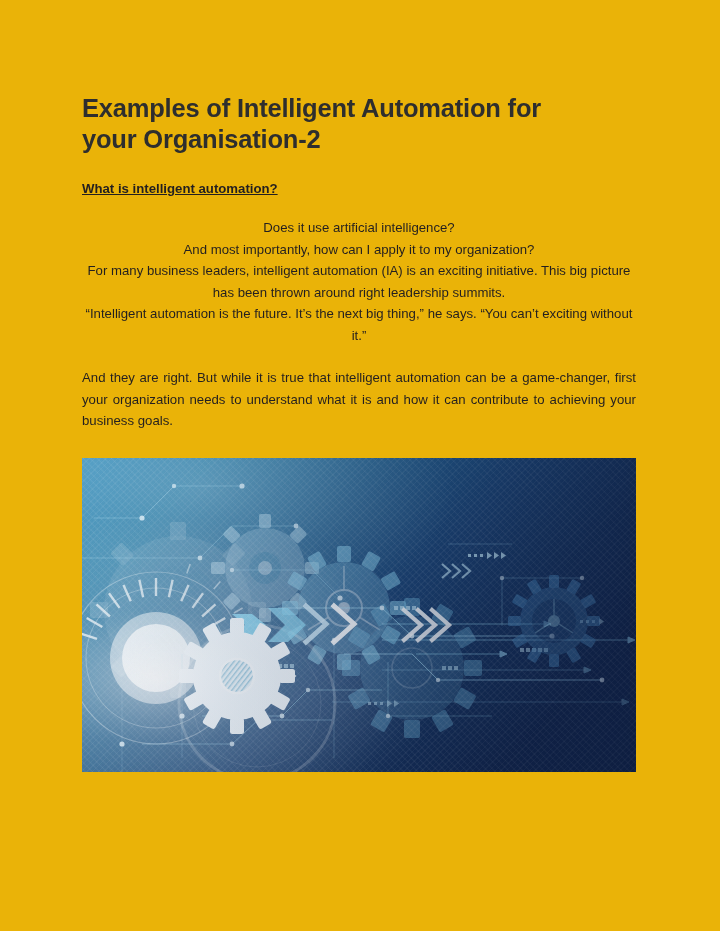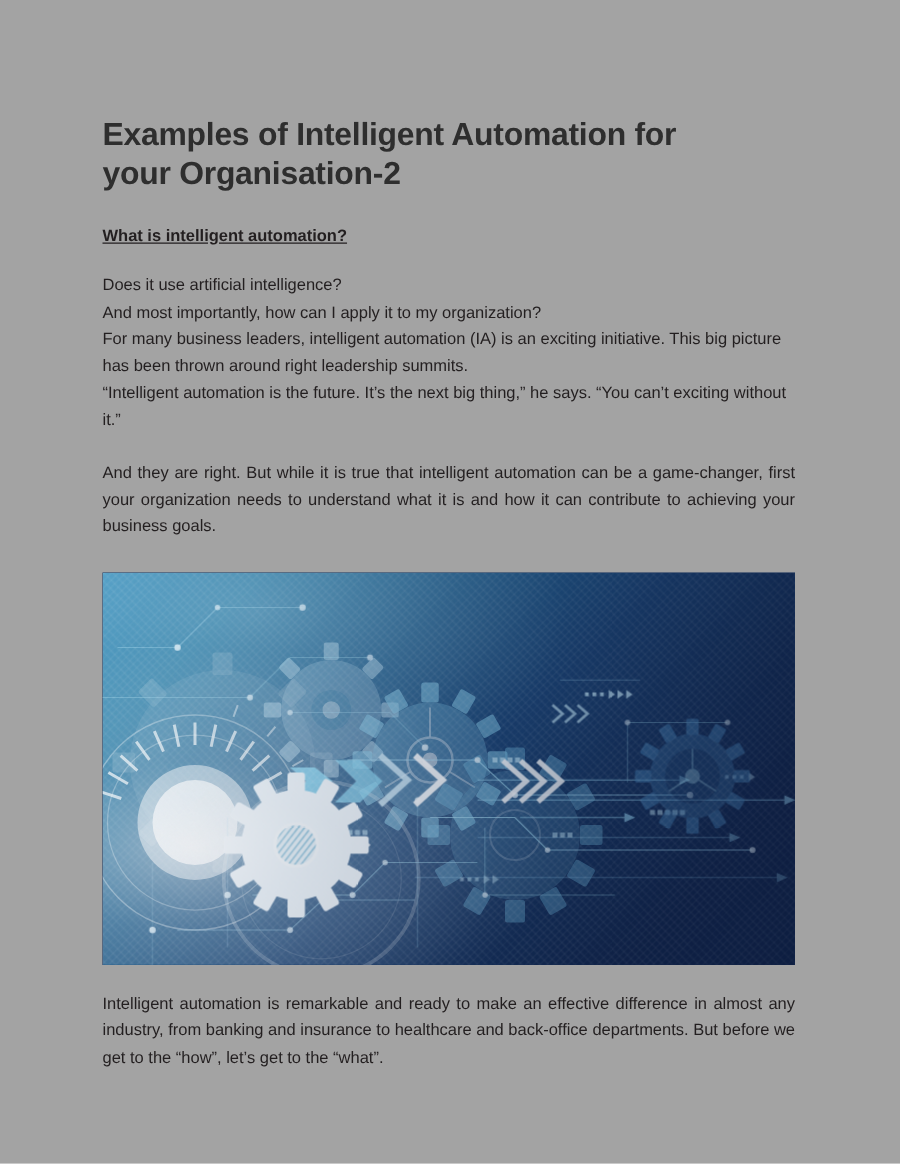--- a/index.html
+++ b/index.html
@@ -11,21 +11,21 @@
     width: 720px;
     height: 931px;
     font-family: "Liberation Sans", sans-serif;
     color: #231f20;
     -webkit-font-smoothing: antialiased;
   }
   .page {
     position: relative;
     width: 720px;
     height: 931px;
-    background: #a3a3a3;
+    background: #eab308;
     overflow: hidden;
   }
   .content {
     position: absolute;
     left: 82px;
     top: 0;
     width: 554px;
   }
 
   
@@ -54,21 +54,21 @@
 
   
   .para-block {
     margin: 0;
     font-size: 13.2px;
     line-height: 21.5px;
     color: #231f20;
   }
   .para-block.lead {
     padding-top: 20px;
-    text-align: left;
+    text-align: center;
   }
   .para-block.justified {
     padding-top: 21px;
     text-align: justify;
     text-justify: inter-word;
   }
   .para-block.after-image {
     padding-top: 20px;
     text-align: justify;
     text-justify: inter-word;
@@ -477,16 +477,15 @@
           <rect x="0" y="0" width="554" height="314" fill="url(#glowLeft)" opacity="0.55"></rect>
           <rect x="0" y="0" width="554" height="314" fill="url(#glowTopLeft)"></rect>
 
           <rect x="0" y="0" width="554" height="314" fill="url(#hatchPat)"></rect>
         </g>
       </svg>
       <div class="hatch"></div>
       <div class="vignette"></div>
     </figure>
 
-    <p class="para-block after-image">Intelligent automation is remarkable and ready to make an effective difference in almost any industry, from banking and insurance to healthcare and back-office departments. But before we get to the “how”, let’s get to the “what”.</p>
 
   </div>
 </div>
 
 </body></html>

